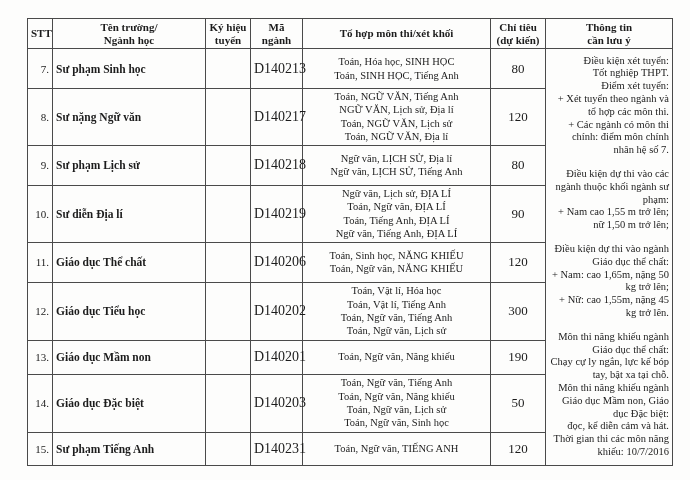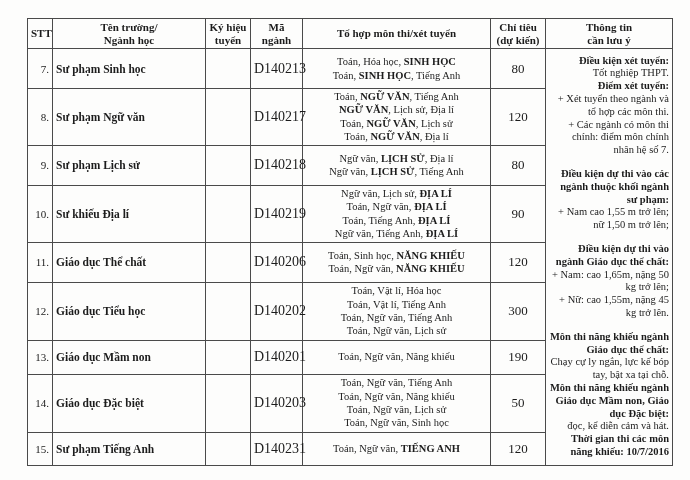--- a/index.html
+++ b/index.html
@@ -73,21 +73,21 @@
     font-size: 13px;
     text-align: center;
   }
   .cell-notes {
     vertical-align: top;
     font-size: 10.5px;
     line-height: 1.22;
     padding: 3px 5px 3px 5px;
     text-align: left;
   }
-  .b { font-weight: bold; }
+  .b { font-weight: normal; }
   .note { margin: 0; text-align: right; }
   .note.gap { margin-top: 11px; }
 </style>
 </head>
 <body>
 
 <div class="page">
   <table class="adm">
     <colgroup>
       <col style="width:25px">
@@ -99,21 +99,21 @@
       <col style="width:127px">
     </colgroup>
     <thead>
       <tr>
         <th>STT</th>
         <th>Tên trường/
 Ngành học</th>
         <th>Ký hiệu
 tuyển</th>
         <th>Mã ngành</th>
-        <th>Tổ hợp môn thi/xét tuyển</th>
+        <th>Tổ hợp môn thi/xét khối</th>
         <th>Chỉ tiêu
 (dự kiến)</th>
         <th>Thông tin
 cần lưu ý</th>
       </tr>
     </thead>
     <tbody id="tbody">
         <tr>
           <td class="cell-stt">7.</td>
           <td class="cell-name">Sư phạm Sinh học</td>
@@ -137,21 +137,21 @@
             <div class="note">+ Nữ: cao 1,55m, nặng 45 kg trở lên.</div>
             <div class="note b gap">Môn thi năng khiếu ngành Giáo dục thể chất:</div>
             <div class="note">Chạy cự ly ngắn, lực kế bóp tay, bật xa tại chỗ.</div>
             <div class="note b">Môn thi năng khiếu ngành Giáo dục Mầm non, Giáo dục Đặc biệt:</div>
             <div class="note">đọc, kể diễn cảm và hát.</div>
             <div class="note b">Thời gian thi các môn năng khiếu: 10/7/2016</div>
           </td>
         </tr>
         <tr>
           <td class="cell-stt">8.</td>
-          <td class="cell-name">Sư phạm Ngữ văn</td>
+          <td class="cell-name">Sư nặng Ngữ văn</td>
           <td class="cell-symbol"></td>
           <td class="cell-code">D140217</td>
           <td class="cell-combo">
             <div><span>Toán, </span><span class="b">NGỮ VĂN</span><span>, Tiếng Anh</span></div>
             <div><span class="b">NGỮ VĂN</span><span>, Lịch sử, Địa lí</span></div>
             <div><span>Toán, </span><span class="b">NGỮ VĂN</span><span>, Lịch sử</span></div>
             <div><span>Toán, </span><span class="b">NGỮ VĂN</span><span>, Địa lí</span></div>
           </td>
           <td class="cell-quota">120</td>
         </tr>
@@ -161,21 +161,21 @@
           <td class="cell-symbol"></td>
           <td class="cell-code">D140218</td>
           <td class="cell-combo">
             <div><span>Ngữ văn, </span><span class="b">LỊCH SỬ</span><span>, Địa lí</span></div>
             <div><span>Ngữ văn, </span><span class="b">LỊCH SỬ</span><span>, Tiếng Anh</span></div>
           </td>
           <td class="cell-quota">80</td>
         </tr>
         <tr>
           <td class="cell-stt">10.</td>
-          <td class="cell-name">Sư khiếu Địa lí</td>
+          <td class="cell-name">Sư diễn Địa lí</td>
           <td class="cell-symbol"></td>
           <td class="cell-code">D140219</td>
           <td class="cell-combo">
             <div><span>Ngữ văn, Lịch sử, </span><span class="b">ĐỊA LÍ</span></div>
             <div><span>Toán, Ngữ văn, </span><span class="b">ĐỊA LÍ</span></div>
             <div><span>Toán, Tiếng Anh, </span><span class="b">ĐỊA LÍ</span></div>
             <div><span>Ngữ văn, Tiếng Anh, </span><span class="b">ĐỊA LÍ</span></div>
           </td>
           <td class="cell-quota">90</td>
         </tr>

